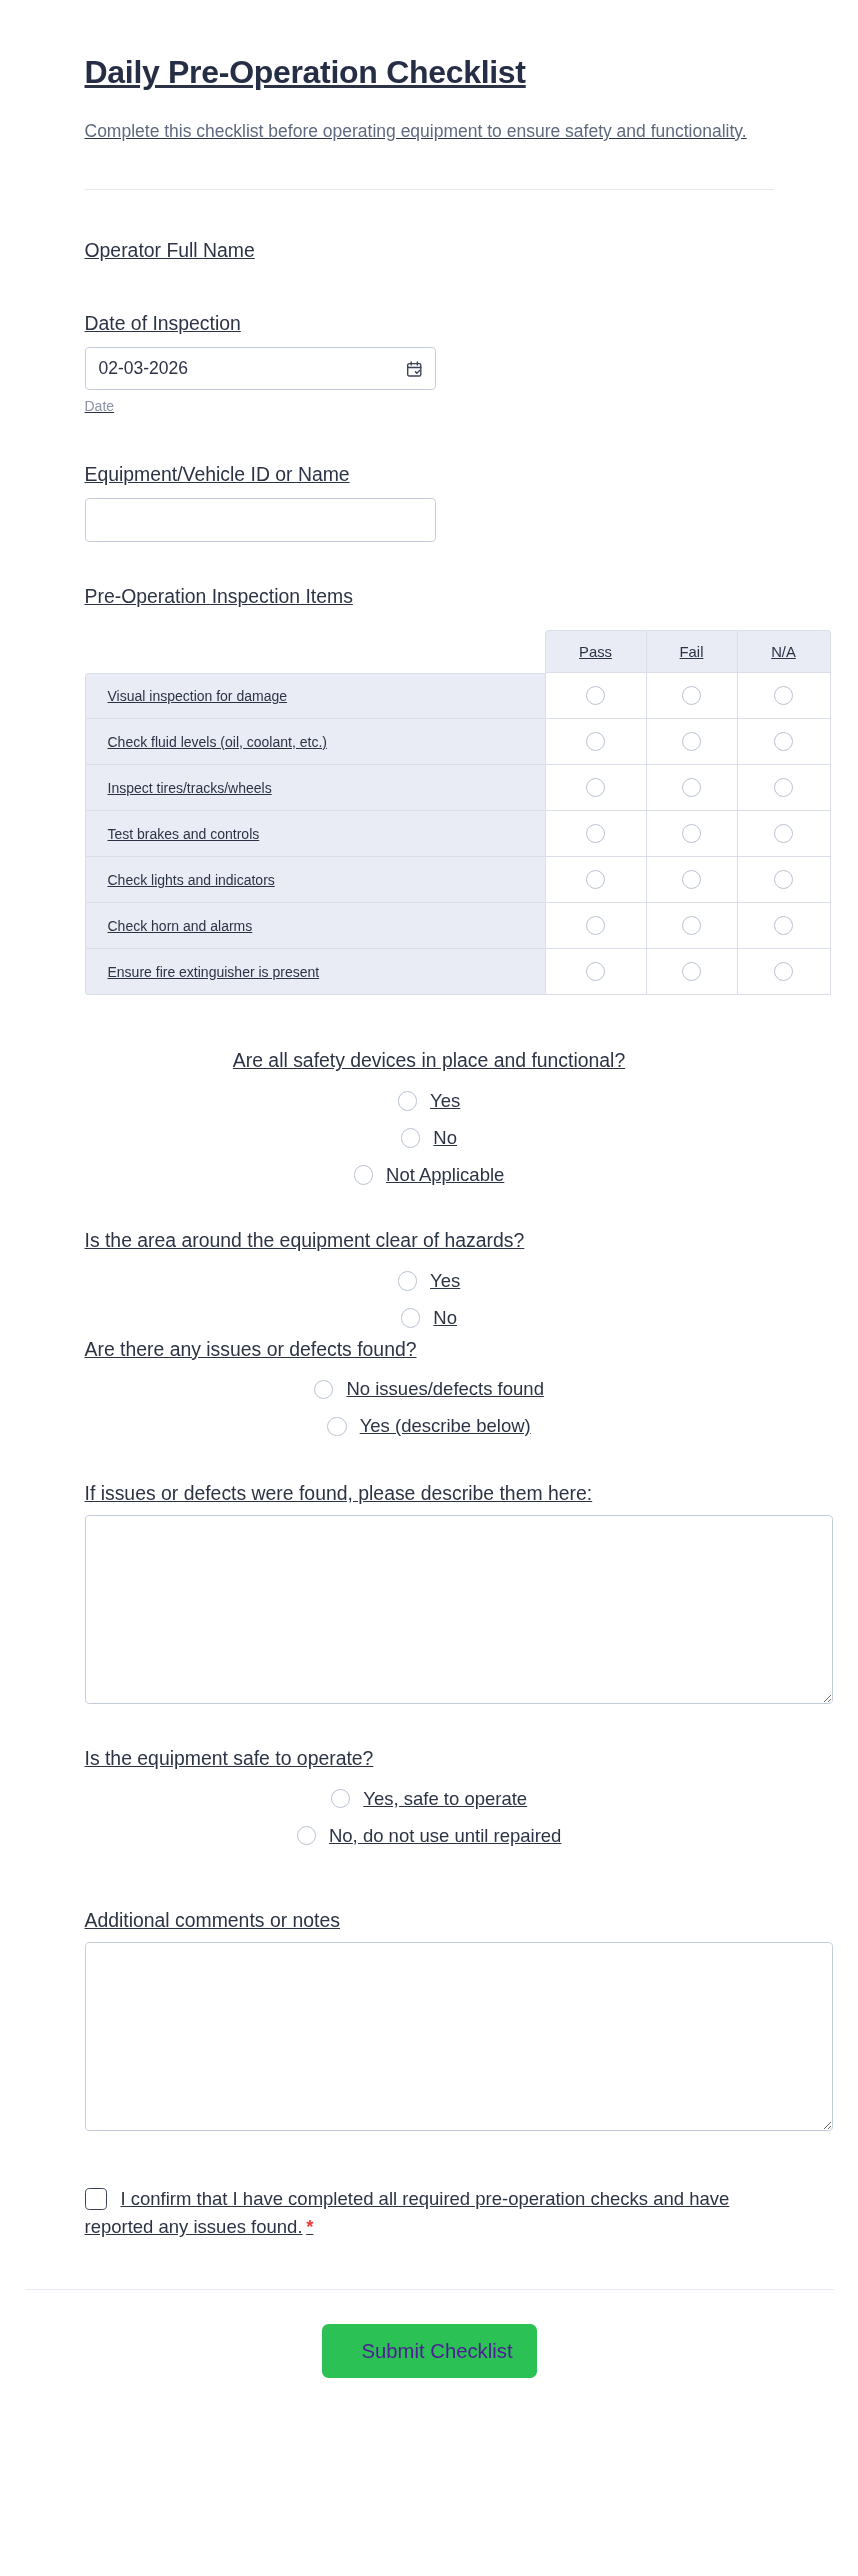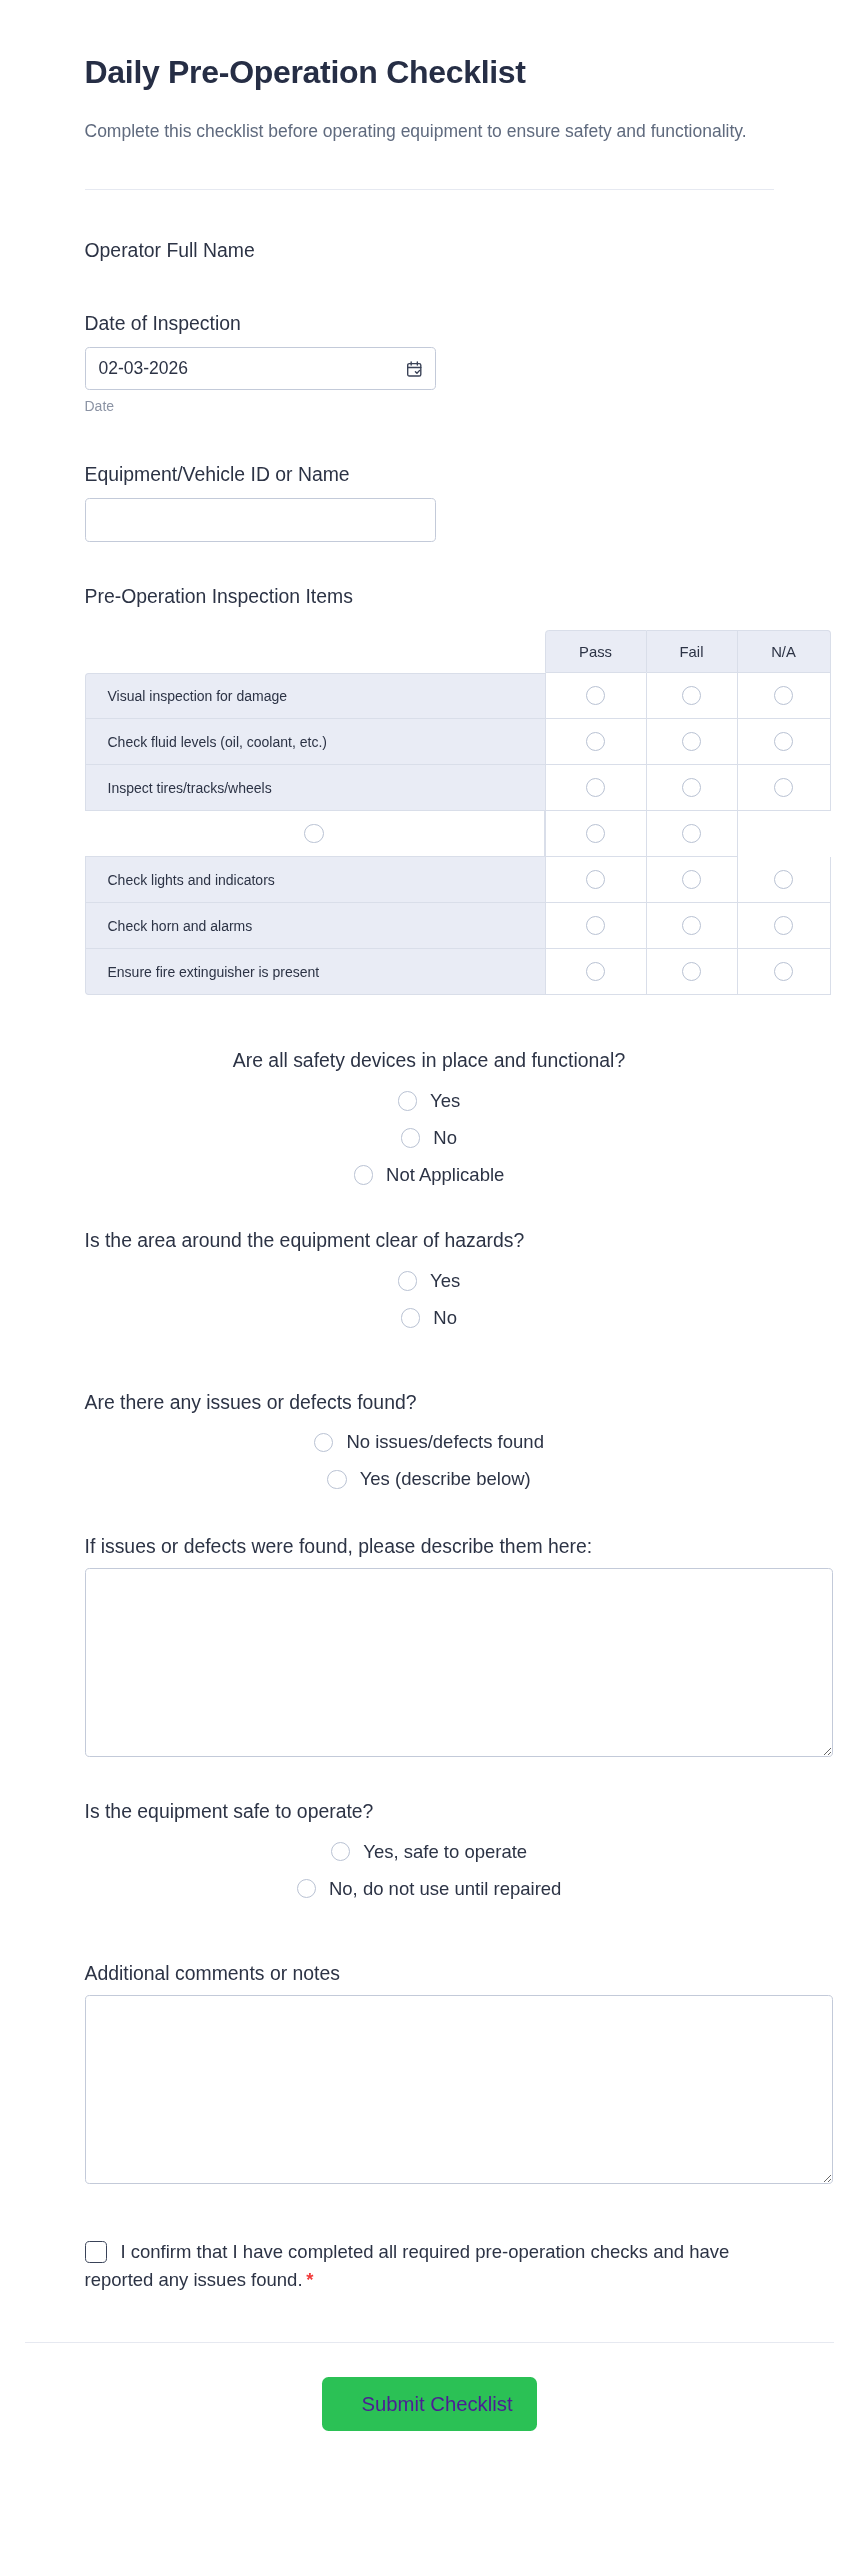--- a/index.html
+++ b/index.html
@@ -1,18 +1,18 @@
 <!DOCTYPE html>
 <html style="font-size:14.8px"><head>
 <meta charset="utf-8">
 <style>
   * { margin:0; padding:0; box-sizing:border-box; }
   html,body { background:#ffffff; }
   body { font-family:"Liberation Sans","DejaVu Sans",sans-serif; color:#2c3345; }
-  .page { width:809px; height:2576px; margin:0 auto; background:#fff; overflow:hidden; position:relative; }
+  .page { width:809px; height:2576px; margin:0 auto; background:#fff; overflow:hidden; position:relative;text-decoration:underline; }
 
   .header { padding:54px 60px 0 60px; }
   .form-title { font-size:32px; font-weight:700; color:#262e45; letter-spacing:-0.3px; line-height:37px; }
   .form-subtitle { margin-top:27px; font-size:17.5px; line-height:27px; color:#5f6a7e; max-width:693px; }
   .header-divider { margin-top:44px; border-bottom:0.9px solid #e6e9f1; }
 
   .content { padding:0 60px; }
   .field-label { font-size:19.4px; font-weight:500; color:#2c3345; line-height:24px; }
   .sublabel { font-size:14px; color:#8b93a4; margin-top:8.3px; }
 
@@ -50,21 +50,21 @@
   .t-row.first .row-label { border-top:0.9px solid #d9dee9; border-top-left-radius:3.7px; }
   .t-row.last .row-label { border-bottom-left-radius:3.7px; }
   .radio-cell { background:#fff; border-right:0.9px solid #d9dee9; border-bottom:0.9px solid #d9dee9;
                 display:flex; align-items:center; justify-content:center; cursor:pointer; }
   .t-row .radio-cell:nth-child(2) { border-left:0.9px solid #d9dee9; }
 
   .radio-circle { width:19.4px; height:19.4px; border:1.4px solid #b9c2d3; border-radius:50%; background:#fff; display:inline-block; }
 
   
   .question { font-size:19.4px; font-weight:500; color:#2c3345; line-height:24px; }
-  .q1 { margin-top:53px;text-align:center; } .q2 { margin-top:35px; } .q3 { margin-top:53px; } .q4 { margin-top:42px; }
+  .q1 { margin-top:53px;text-align:center; } .q2 { margin-top:35px; } .q3 { } .q4 { margin-top:42px; }
   .options { margin-top:10.2px; }
   .option-row { height:37px; display:flex; align-items:center; cursor:pointer;justify-content:center; }
   .option-row .radio-circle { margin-right:13px; flex:0 0 auto; }
   .option-label { font-size:18.5px; color:#2c3345; }
 
   
   .lbl-issues { margin-top:36px; }
   .lbl-comments { margin-top:54px; }
   .big-textarea { display:block; margin-top:10.2px; width:748px; height:189px; border:0.9px solid #c3cad9;
                   border-radius:4.6px; background:#fff; font-family:inherit; font-size:17.5px; color:#2c3345;
@@ -155,20 +155,21 @@
               <span class="radio-circle"></span>
             </div>
             <div class="radio-cell">
               <span class="radio-circle"></span>
             </div>
             <div class="radio-cell">
               <span class="radio-circle"></span>
             </div>
           </div>
           <div class="t-row">
+            <div class="row-label">Test brakes and controls</div>
             <div class="radio-cell">
               <span class="radio-circle"></span>
             </div>
             <div class="radio-cell">
               <span class="radio-circle"></span>
             </div>
             <div class="radio-cell">
               <span class="radio-circle"></span>
             </div>
           </div>

